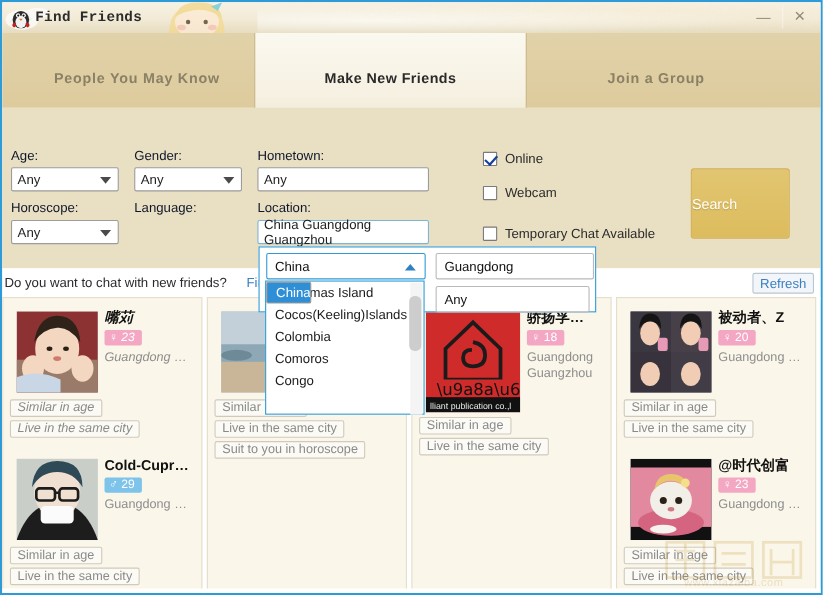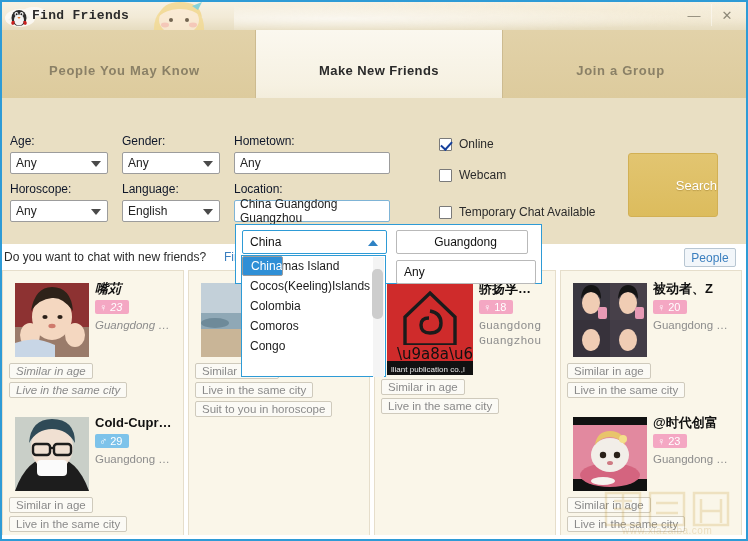--- a/index.html
+++ b/index.html
@@ -34,22 +34,22 @@
   .tabbar{position:absolute;left:0;top:28px;width:744px;height:68px;
     background:linear-gradient(to bottom,#e2d2a9 0%,#ddcb9d 100%);}
   .tab{position:absolute;top:0;height:80px;display:flex;align-items:center;
     justify-content:center;font-size:13px;cursor:default;box-sizing:border-box;}
   .tab .lbl{display:block;}
   .tab.inactive .lbl{color:#8a8066;font-weight:bold;letter-spacing:.7px;}
   .tab.active{background:linear-gradient(to bottom,#fbf8ef 0%,#f6f1e2 70%,#f0e9d6 100%);
     border-left:1px solid #cdbb90;border-right:1px solid #cdbb90;}
   .tab.active .lbl{color:#2a2a2a;font-weight:bold;letter-spacing:.4px;}
   #tab0{left:0;width:245px;}
-  #tab1{left:253px;width:248px;}
-  #tab2{left:493px;width:251px;}
+  #tab1{left:229px;width:248px;}
+  #tab2{left:469px;width:251px;}
 
   
   .filters{position:absolute;left:0;top:96px;width:744px;height:146px;
     background:#e9dfc3;}
   .fld-label{position:absolute;font-size:12px;color:#0f172a;}
   .sel{position:absolute;box-sizing:border-box;height:22px;background:#fff;
     border:1px solid #9c9c9c;border-radius:2px;font-size:12px;color:#222;
     display:flex;align-items:center;padding-left:5px;cursor:default;}
   .sel .arrow{position:absolute;right:6px;top:8px;width:0;height:0;
     border-left:5px solid transparent;border-right:5px solid transparent;
@@ -61,21 +61,21 @@
   .chk-row{position:absolute;display:flex;align-items:center;gap:7px;font-size:12px;color:#2b2b2b;}
   .box{width:13px;height:13px;box-sizing:border-box;background:#fff;
     border:1px solid #7a7a7a;position:relative;border-radius:1px;}
   .box.on::after{content:"";position:absolute;left:3px;top:0px;width:5px;height:9px;
     border:solid #15409c;border-width:0 2px 2px 0;transform:rotate(42deg);}
 
   .searchbtn{position:absolute;left:626px;top:151px;width:88px;height:62px;
     background:linear-gradient(to bottom,#e0c068 0%,#dbb košt 0%,#ddbd5f 100%);
     background:linear-gradient(to bottom,#e2c571 0%,#dcbc5d 100%);
     border:1px solid #d2b054;border-radius:3px;color:#fff;font-size:13px;
-    display:flex;align-items:center;justify-content:flex-end;cursor:pointer;
+    display:flex;align-items:center;justify-content:flex-start;cursor:pointer;
     text-shadow:0 1px 1px rgba(120,90,20,.35);}
 
   
   .promptrow{position:absolute;left:0;top:242px;width:744px;height:28px;background:#fff;}
   .prompt{position:absolute;left:2px;top:6px;font-size:12px;color:#2b2b2b;}
   .findlink{position:absolute;left:222px;top:6px;font-size:12px;color:#3b7fbf;cursor:pointer;}
   .refresh{position:absolute;left:682px;top:246px;min-width:52px;height:19px;
     box-sizing:border-box;border:1px solid #b8c6d2;background:#f2f6fa;border-radius:2px;
     color:#3b7fbf;font-size:12px;display:flex;align-items:center;justify-content:center;
     padding:0 6px;cursor:pointer;}
@@ -212,24 +212,20 @@
       <span>Any</span>
     </div>
 
     <div class="fld-label" style="left:8px;top:84px;">Horoscope:</div>
     <div class="sel" style="left:8px;top:102px;width:98px;">
       <span>Any</span>
       <i class="arrow"></i>
     </div>
 
     <div class="fld-label" style="left:120px;top:84px;">Language:</div>
-    <div class="sel" style="left:120px;top:102px;width:98px;">
-      <span>English</span>
-      <i class="arrow"></i>
-    </div>
 
     <div class="fld-label" style="left:232px;top:84px;">Location:</div>
     <div class="txt" style="left:232px;top:102px;width:156px;border-color:#7fb4d6;">
       <span>China  Guangdong  Guangzhou</span>
     </div>
 
     <div class="chk-row" style="left:437px;top:39px;">
       <span class="box on"></span>
       <span>Online</span>
     </div>
@@ -245,21 +241,21 @@
 
   <div class="searchbtn">
     <span>Search</span>
   </div>
 
   <div class="promptrow">
     <div class="prompt">Do you want to chat with new friends?</div>
     <div class="findlink">Find</div>
   </div>
   <div class="refresh">
-    <span>People</span>
+    <span>Refresh</span>
   </div>
 
   <div class="results">
 
     <div class="col" id="col0">
       <div class="cell" style="top:0;font-style:italic;">
         <div class="card">
           <div class="av">
             <svg width="74" height="74" viewBox="0 0 74 74">
               <rect width="74" height="74" fill="#8d3232"></rect>
@@ -359,21 +355,21 @@
               <text x="10" y="76" font-size="15" fill="#111" font-family="'DejaVu Sans',sans-serif">\u9a8a\u63da\u66f8\u696d</text>
               <text x="4" y="89" font-size="8" fill="#e8e8e8" font-family="'Liberation Sans',sans-serif">lliant publication co.,l</text>
             </svg>
           </div>
           <div class="cinfo" style="left:98px;">
             <div class="cname">骄扬孚…</div>
             <div class="badge">
               <span class="gl">♀</span>
               <span>18</span>
             </div>
-            <div class="cloc" style="white-space:normal;font-family:Liberation Mono, monospace;">Guangdong Guangzhou</div>
+            <div class="cloc" style="white-space:normal;">Guangdong Guangzhou</div>
           </div>
         </div>
         <div class="tags" style="position:relative;left:0;margin-top:6px;">
           <span class="tag">Similar in age</span><br>
           <span class="tag">Live in the same city</span>
         </div>
       </div>
     </div>
 
     <div class="col" id="col3">
@@ -456,21 +452,21 @@
       </g>
     </svg>
     <div class="wmtxt">www.xiazaiba.com</div>
   </div>
 
   <div class="locpanel">
     <div class="combo" style="left:6px;top:5px;width:145px;">
       <span>China</span>
       <i class="car-up"></i>
     </div>
-    <div class="comboplain" style="left:160px;top:5px;width:132px;justify-content:center;">
+    <div class="comboplain" style="left:160px;top:5px;width:144px;">
       <span>Guangdong</span>
       <i class="car-dn"></i>
     </div>
     <div class="comboplain" style="left:160px;top:35px;width:140px;">
       <span>Any</span>
       <i class="car-dn"></i>
     </div>
   </div>
 
   <div class="listbox">

